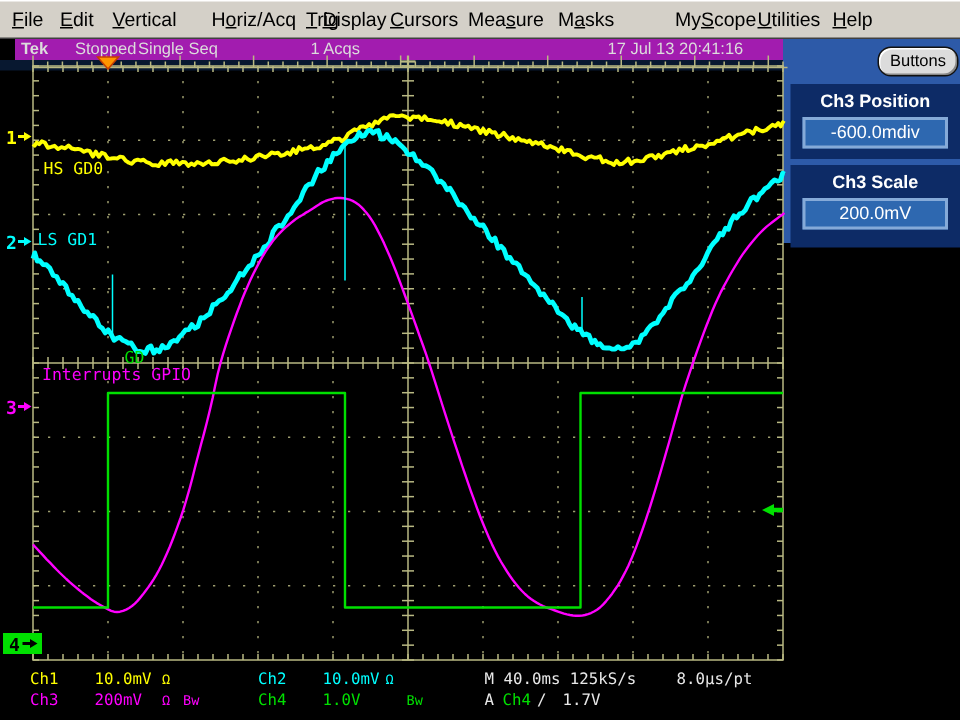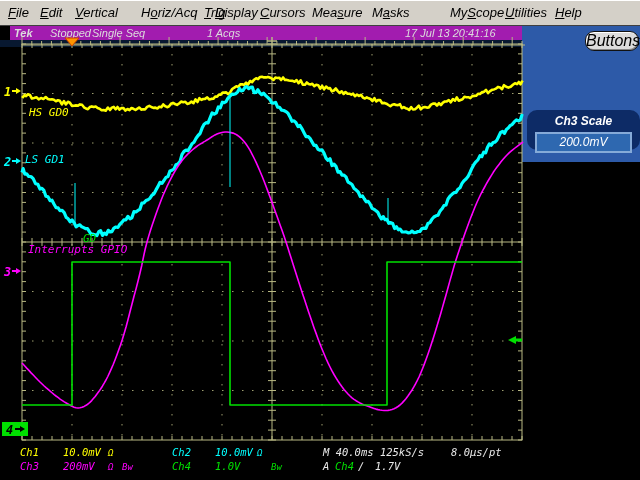--- a/index.html
+++ b/index.html
@@ -1,34 +1,34 @@
 <!DOCTYPE html>
 <html><head>
 <meta charset="utf-8">
 <style>
   html,body{margin:0;padding:0;background:#222;}
   #screen{position:relative;width:640px;height:480px;background:#000;overflow:hidden;
-          font-family:"Liberation Sans",sans-serif;font-style:italic;}
+          font-family:"Liberation Sans",sans-serif;}
   
   #menu-bar{position:absolute;left:0;top:0;width:640px;height:26px;background:#d4d0c8;
             border-top:1px solid #fff;border-bottom:1px solid #404040;box-sizing:border-box;}
   .menu-item{position:absolute;top:0;height:24px;line-height:24px;font-size:13px;color:#000;cursor:default;}
   
   #status-band{position:absolute;left:10px;top:26px;width:620px;height:14px;background:#a21caf;}
   #status-band span{position:absolute;top:1px;font-size:11px;color:#dcdcdc;white-space:nowrap;}
   #tek-logo{font-weight:bold;color:#fff;font-size:12px;}
   #ruler-strip{position:absolute;left:0;top:40px;width:522px;height:7px;background:#081830;}
   
   #side-panel{position:absolute;left:522px;top:26px;width:118px;height:136px;background:#2d5aa8;}
   #buttons-button{position:absolute;left:63px;top:5px;width:52px;height:18px;background:#dcdcdc;
-      border:1px solid #111;border-radius:9px;font-size:16px;color:#000;text-align:center;
+      border:1px solid #111;border-radius:9px;font-size:11px;color:#000;text-align:center;
       line-height:18px;box-shadow:inset 1px 1px 0 #fff, inset -1px -1px 0 #888;}
   .ctl-panel{position:absolute;left:5px;width:113px;background:#0d2b66;}
   #panel-ch3-position{top:30px;height:50px;}
-  #panel-ch3-scale{top:84px;height:40px;border-radius:10px;}
+  #panel-ch3-scale{top:84px;height:55px;}
   .ctl-title{text-align:center;font-size:12px;font-weight:bold;color:#fff;padding-top:4px;}
   .ctl-value{margin:4px auto 0 auto;width:93px;height:17px;background:#2e68b0;
       border:2px solid #85aad8;color:#fff;font-size:12px;text-align:center;line-height:17px;}
   
   #scope-svg{position:absolute;left:0;top:0;width:640px;height:480px;}
   text{font-family:"DejaVu Sans Mono","Liberation Mono",monospace;}
 </style>
 </head>
 <body>
 
@@ -55,20 +55,24 @@
     <span id="acq-status" style="left: 40px;">Stopped</span>
     <span id="acq-mode" style="left: 82px;">Single Seq</span>
     <span id="acq-count" style="left: 197px;">1 Acqs</span>
     <span id="datetime" style="left: 395px;">17 Jul 13 20:41:16</span>
   </div>
 
   <div id="ruler-strip"></div>
 
   <div id="side-panel">
     <div id="buttons-button">Buttons</div>
+    <div class="ctl-panel" id="panel-ch3-position">
+      <div class="ctl-title">Ch3 Position</div>
+      <div class="ctl-value">-600.0mdiv</div>
+    </div>
     <div class="ctl-panel" id="panel-ch3-scale">
       <div class="ctl-title">Ch3 Scale</div>
       <div class="ctl-value">200.0mV</div>
     </div>
   </div>
 
   <svg id="scope-svg" viewBox="0 0 640 480" xmlns="http://www.w3.org/2000/svg">
       <g>
         <rect x="22" y="44" width="500" height="396" fill="none" stroke="#b9b983" stroke-width="1"></rect>
         <line x1="22" y1="242" x2="522" y2="242" stroke="#b9b983" stroke-width="1"></line>

